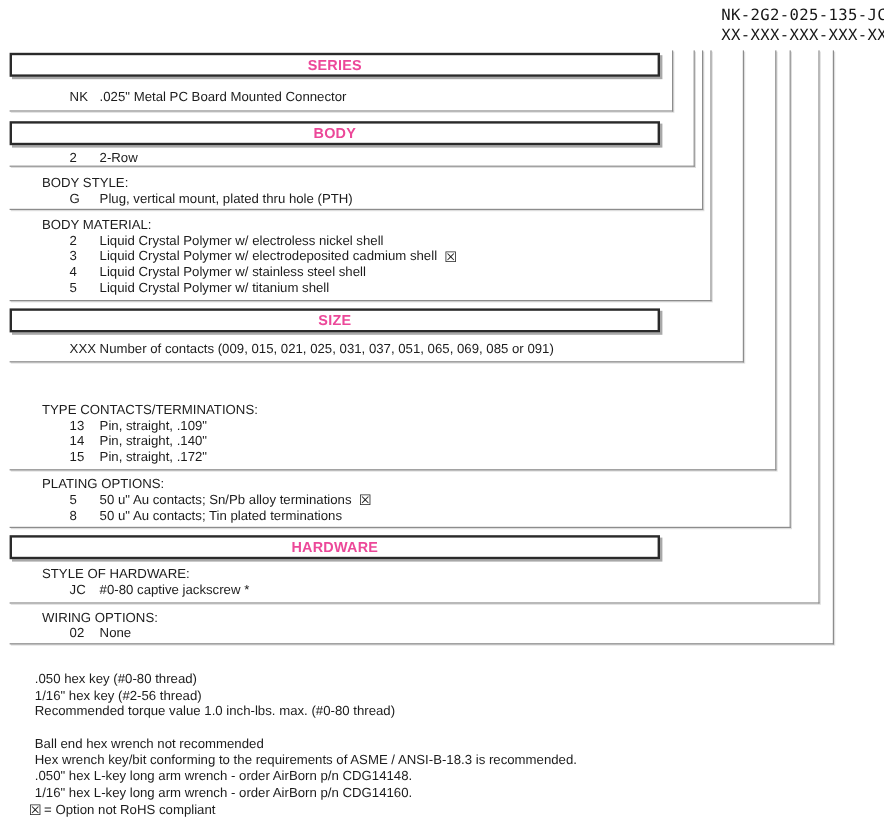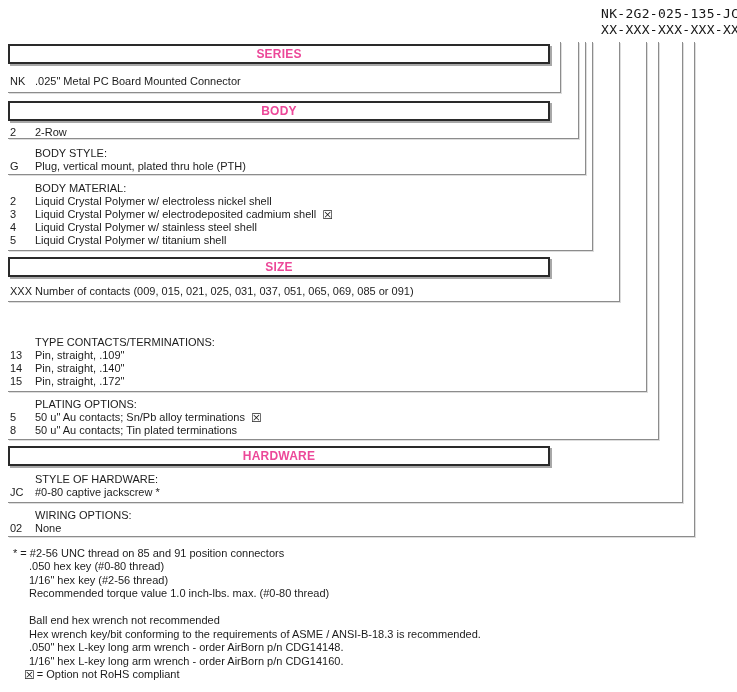--- a/index.html
+++ b/index.html
@@ -18,21 +18,21 @@
     box-shadow:1px 1px 0 rgba(120,120,120,0.25);
   }
   .hdrbox {
     position:absolute; left:8px; width:538px; height:16px;
     border:2px solid #2a2a2a; background:#fff;
     box-shadow:2px 2px 0 #a8a8a8;
     text-align:center; font-weight:bold; font-size:12px; line-height:16px;
     letter-spacing:0.2px; color:#ec4899;
   }
   .row { position:absolute; left:10px; font-size:11px; line-height:12px; white-space:nowrap; }
-  .row .code { display:inline-block; min-width:25px; }
+  .row .code { display:inline-block; min-width:25px;margin-left:48px; }
   .row .desc { }
   .subhead { position:absolute; left:35px; font-size:11px; line-height:12px; white-space:nowrap; }
   .rohs-icon { font-size:12px; margin-left:6px; vertical-align:-1px; }
   .fn { position:absolute; left:29px; font-size:11px; line-height:12px; white-space:nowrap; }
   .fn.first { left:13px; }
   .rohs-note { position:absolute; left:24px; top:668px; font-size:11px; white-space:nowrap; }
   .rohs-note .rohs-icon { margin-left:0; margin-right:2px; }
 </style>
 </head>
 <body>
@@ -116,21 +116,20 @@
   </div>
   <div class="subhead" style="top:473px">STYLE OF HARDWARE:</div>
   <div class="row" style="top:486px">
     <span class="code">JC</span><span class="desc">#0-80 captive jackscrew *</span>
   </div>
   <div class="subhead" style="top:509px">WIRING OPTIONS:</div>
   <div class="row" style="top:522px">
     <span class="code">02</span><span class="desc">None</span>
   </div>
 
-  <div class="fn first" style="top:547px">* = #2-56 UNC thread on 85 and 91 position connectors</div>
   <div class="fn" style="top:560px">.050 hex key (#0-80 thread)</div>
   <div class="fn" style="top:574px">1/16" hex key (#2-56 thread)</div>
   <div class="fn" style="top:587px">Recommended torque value 1.0 inch-lbs. max. (#0-80 thread)</div>
   <div class="fn" style="top:614px">Ball end hex wrench not recommended</div>
   <div class="fn" style="top:628px">Hex wrench key/bit conforming to the requirements of ASME / ANSI-B-18.3 is recommended.</div>
   <div class="fn" style="top:641px">.050" hex L-key long arm wrench - order AirBorn p/n CDG14148.</div>
   <div class="fn" style="top:655px">1/16" hex L-key long arm wrench - order AirBorn p/n CDG14160.</div>
 
   <div class="rohs-note">
     <span class="rohs-icon">☒</span><span>= Option not RoHS compliant</span>

